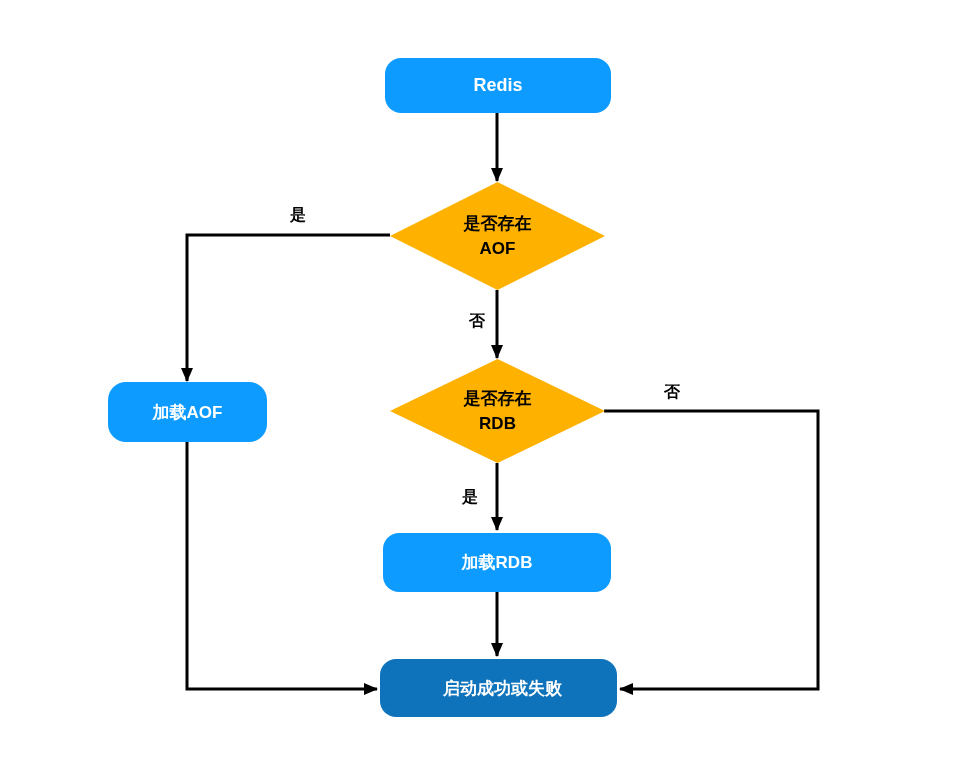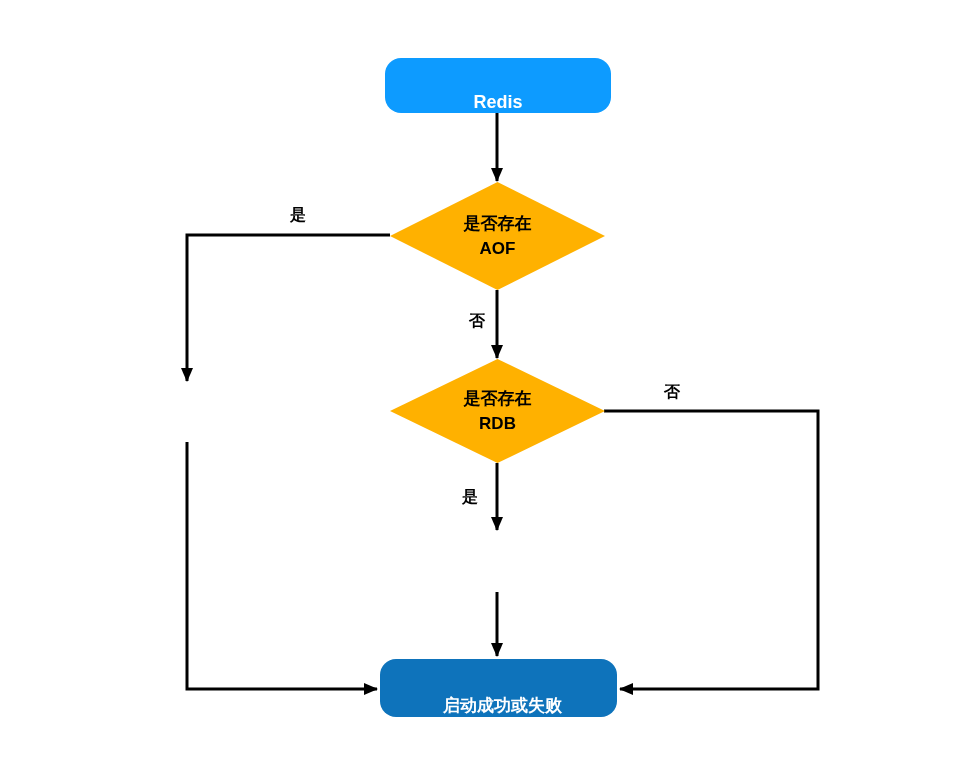--- a/index.html
+++ b/index.html
@@ -23,21 +23,21 @@
   }
   .connectors{
     position:absolute;
     left:0;top:0;
     width:968px;height:782px;
     pointer-events:none;
   }
   .node{
     position:absolute;
     display:flex;
-    align-items:flex-end;
+    align-items:center;
     justify-content:center;
     text-align:center;
     font-weight:700;
     font-size:17px;
     color:#fff;
     border-radius:16px;
   }
   .node-process{ background:var(--process-blue); }
   .node-terminal{ background:var(--terminal-blue);padding-left:8px; }
 
@@ -98,26 +98,32 @@
 
   <div class="node node-process node-redis">
     <span>Redis</span>
   </div>
 
   <div class="diamond diamond-aof">
     <span>是否存在</span>
     <span>AOF</span>
   </div>
 
+  <div class="node node-process node-load-aof">
+    <span>加载AOF</span>
+  </div>
 
   <div class="diamond diamond-rdb">
     <span>是否存在</span>
     <span>RDB</span>
   </div>
 
+  <div class="node node-process node-load-rdb">
+    <span>加载RDB</span>
+  </div>
 
   <div class="node node-terminal node-result">
     <span>启动成功或失败</span>
   </div>
 
   <div class="edge-label label-aof-yes">是</div>
   <div class="edge-label label-aof-no">否</div>
   <div class="edge-label label-rdb-no">否</div>
   <div class="edge-label label-rdb-yes">是</div>
 

